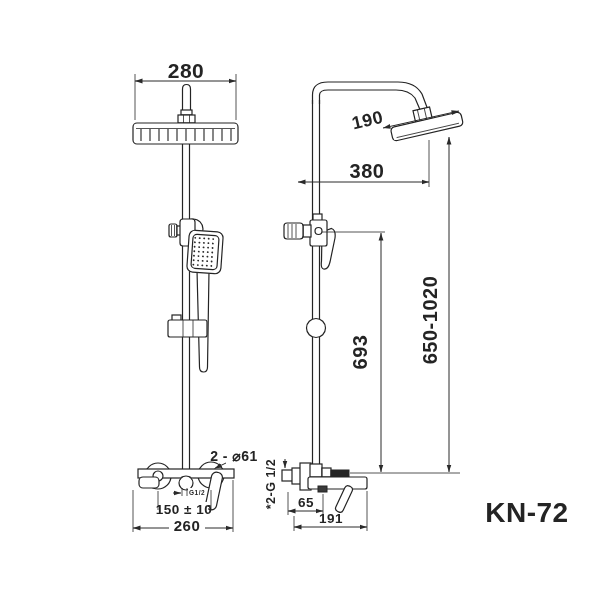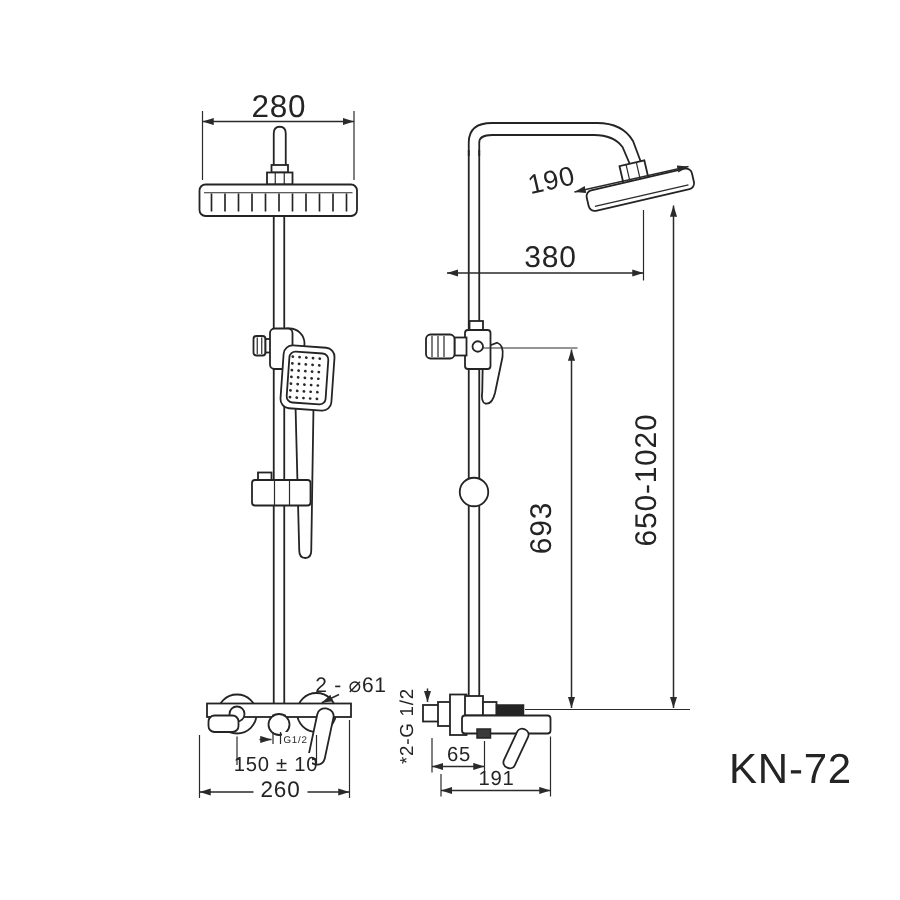--- a/index.html
+++ b/index.html
@@ -1,18 +1,18 @@
 <!DOCTYPE html>
 <html><head>
 <meta charset="utf-8">
 <style>
   html,body{margin:0;padding:0;background:#fff;}
   .stage{
     position:relative;width:600px;height:600px;background:#ffffff;
-    font-family:"Liberation Sans", sans-serif;overflow:hidden;
+    font-family:"Liberation Sans", sans-serif;overflow:hidden;font-weight:bold;
   }
   svg{display:block}
   svg text{
     fill:#242424;
     font-family:"Liberation Sans", sans-serif;
     letter-spacing:.5px;
   }
   .shape{fill:#ffffff;stroke:#242424;stroke-width:1.2;}
   .shape-nf{fill:none;stroke:#242424;stroke-width:1.2;}
   .dark{fill:#242424;stroke:#242424;stroke-width:1;}

